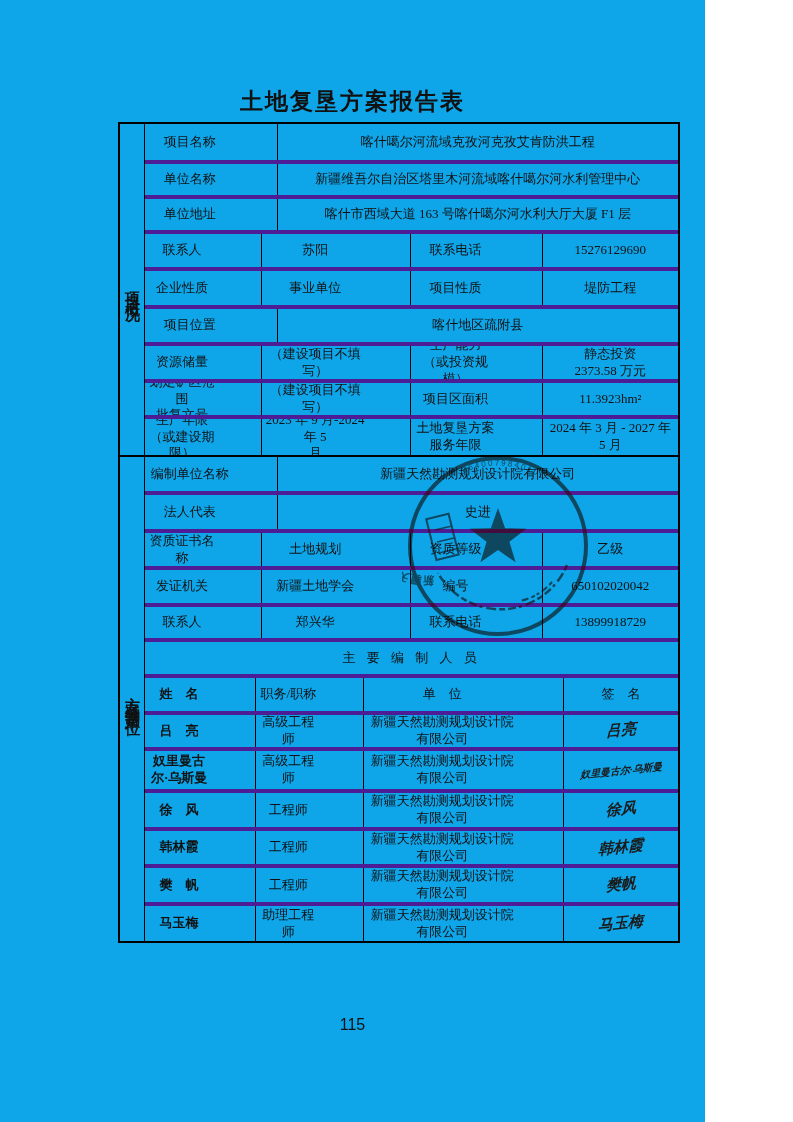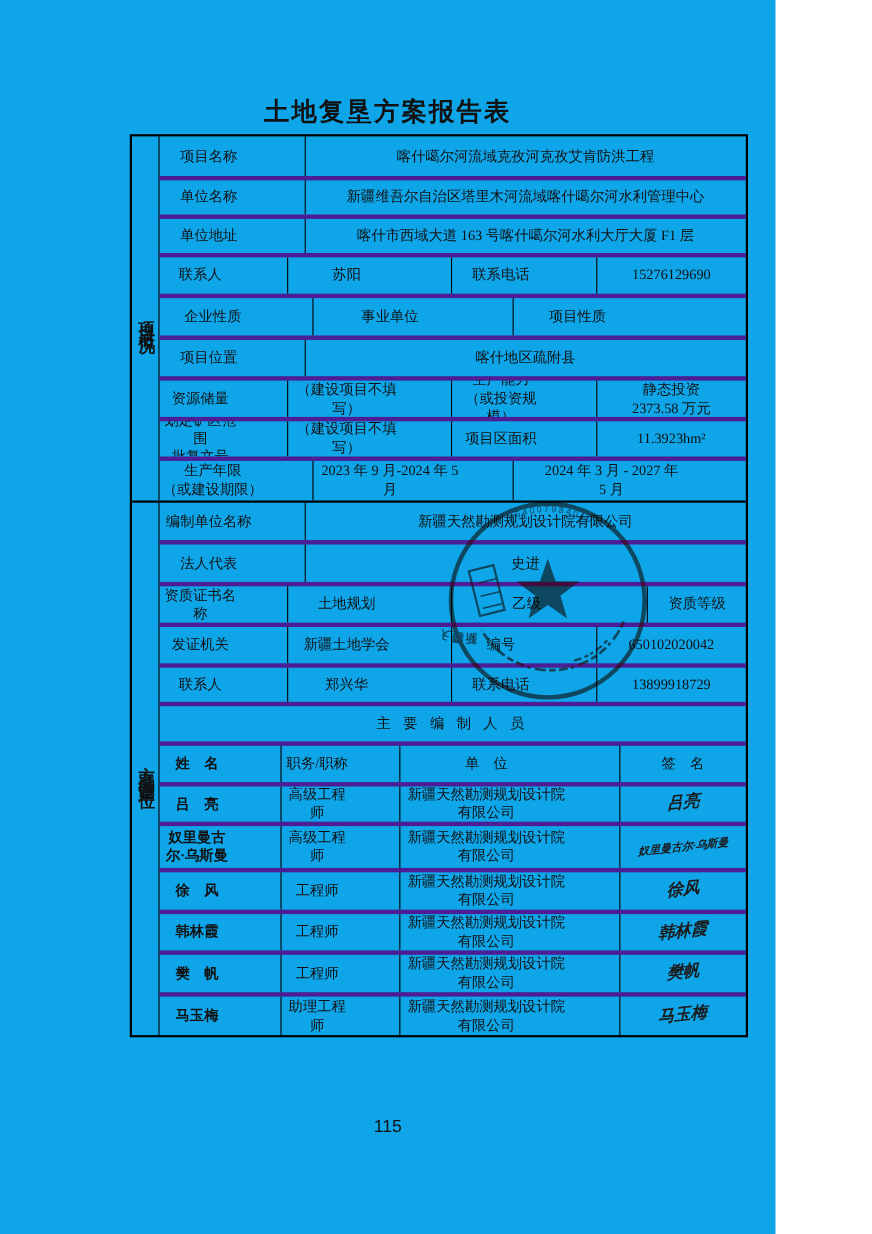--- a/index.html
+++ b/index.html
@@ -64,20 +64,21 @@
         <div class="row" style="height:37px">
           <div class="cell c1">联系人</div>
           <div class="cell c2">苏阳</div>
           <div class="cell c3">联系电话</div>
           <div class="cell c4">15276129690</div>
         </div>
         <div class="row" style="height:38px">
           <div class="cell c1">企业性质</div>
           <div class="cell c2">事业单位</div>
           <div class="cell c3">项目性质</div>
+          <div class="cell c4">堤防工程</div>
         </div>
         <div class="row" style="height:37px">
           <div class="cell c1">项目位置</div>
           <div class="cell cspan">喀什地区疏附县</div>
         </div>
         <div class="row" style="height:37px">
           <div class="cell c1">资源储量</div>
           <div class="cell c2">（建设项目不填写）</div>
           <div class="cell c3">生产能力
 （或投资规模）</div>
@@ -89,20 +90,22 @@
 批复文号</div>
           <div class="cell c2">（建设项目不填写）</div>
           <div class="cell c3">项目区面积</div>
           <div class="cell c4">11.3923hm²</div>
         </div>
         <div class="row" style="height:40px">
           <div class="cell c1">生产年限
 （或建设期限）</div>
           <div class="cell c2">2023 年 9 月-2024 年 5
 月</div>
+          <div class="cell c3">土地复垦方案
+服务年限</div>
           <div class="cell c4">2024 年 3 月 - 2027 年
 5 月</div>
         </div>
       </div>
     </div>
 
     <div class="section">
       <div class="strip">
         <span>方案编制单位</span>
       </div>
@@ -111,22 +114,22 @@
           <div class="cell c1">编制单位名称</div>
           <div class="cell cspan">新疆天然勘测规划设计院有限公司</div>
         </div>
         <div class="row" style="height:38px">
           <div class="cell c1">法人代表</div>
           <div class="cell cspan">史进</div>
         </div>
         <div class="row" style="height:37px">
           <div class="cell c1">资质证书名称</div>
           <div class="cell c2">土地规划</div>
+          <div class="cell c3">资质等级</div>
           <div class="cell c4">乙级</div>
-          <div class="cell c3">资质等级</div>
         </div>
         <div class="row" style="height:37px">
           <div class="cell c1">发证机关</div>
           <div class="cell c2">新疆土地学会</div>
           <div class="cell c3">编号</div>
           <div class="cell c4">650102020042</div>
         </div>
         <div class="row" style="height:35px">
           <div class="cell c1">联系人</div>
           <div class="cell c2">郑兴华</div>

